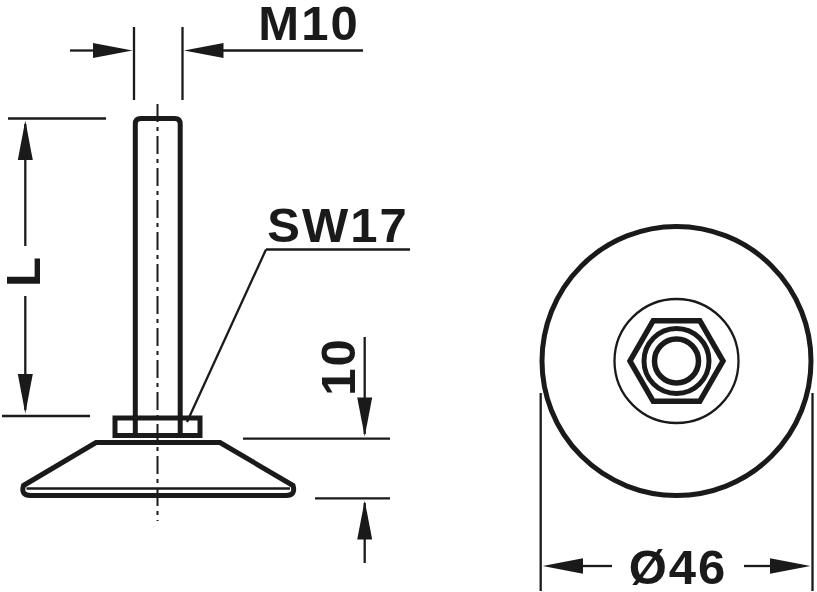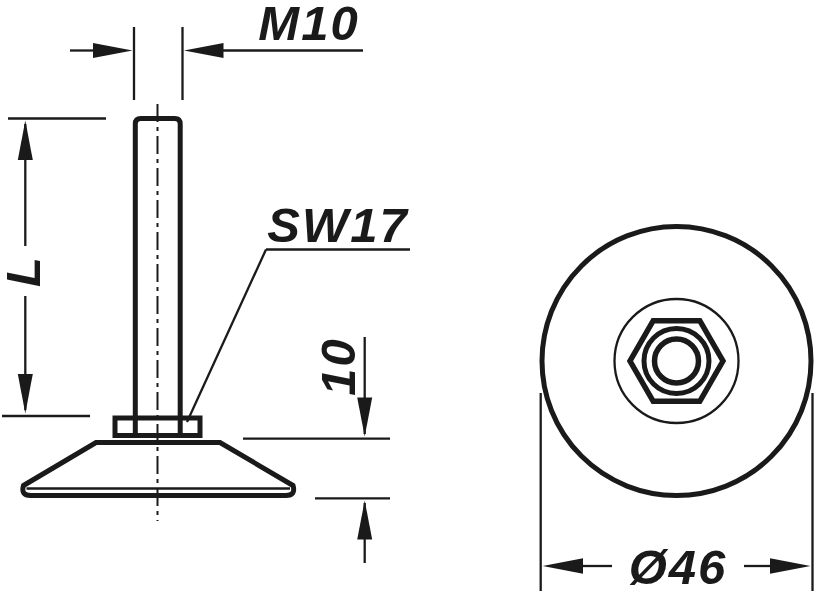--- a/index.html
+++ b/index.html
@@ -3,21 +3,20 @@
 <meta charset="utf-8">
 <style>
   :root{
     --line-color:#1a1a1a;
     --bg-color:#ffffff;
   }
   html,body{margin:0;padding:0;background:var(--bg-color);}
   .canvas{
     width:813px;height:592px;position:relative;background:var(--bg-color);
     font-family:"Liberation Sans", sans-serif;
-    font-style:italic;
   }
   svg{display:block;}
   .outline{stroke:var(--line-color);stroke-width:5;fill:none;stroke-linejoin:miter;}
   .outline-heavy{stroke:var(--line-color);stroke-width:5.5;fill:none;stroke-linejoin:miter;}
   .thin{stroke:var(--line-color);stroke-width:2.3;fill:none;}
   .rim{stroke:var(--line-color);stroke-width:2.4;fill:none;}
   .cline{stroke:var(--line-color);stroke-width:2;fill:none;stroke-dasharray:18 5 4 5;}
   .ahead{fill:var(--line-color);stroke:none;}
   .dimtext{
     fill:var(--line-color);

